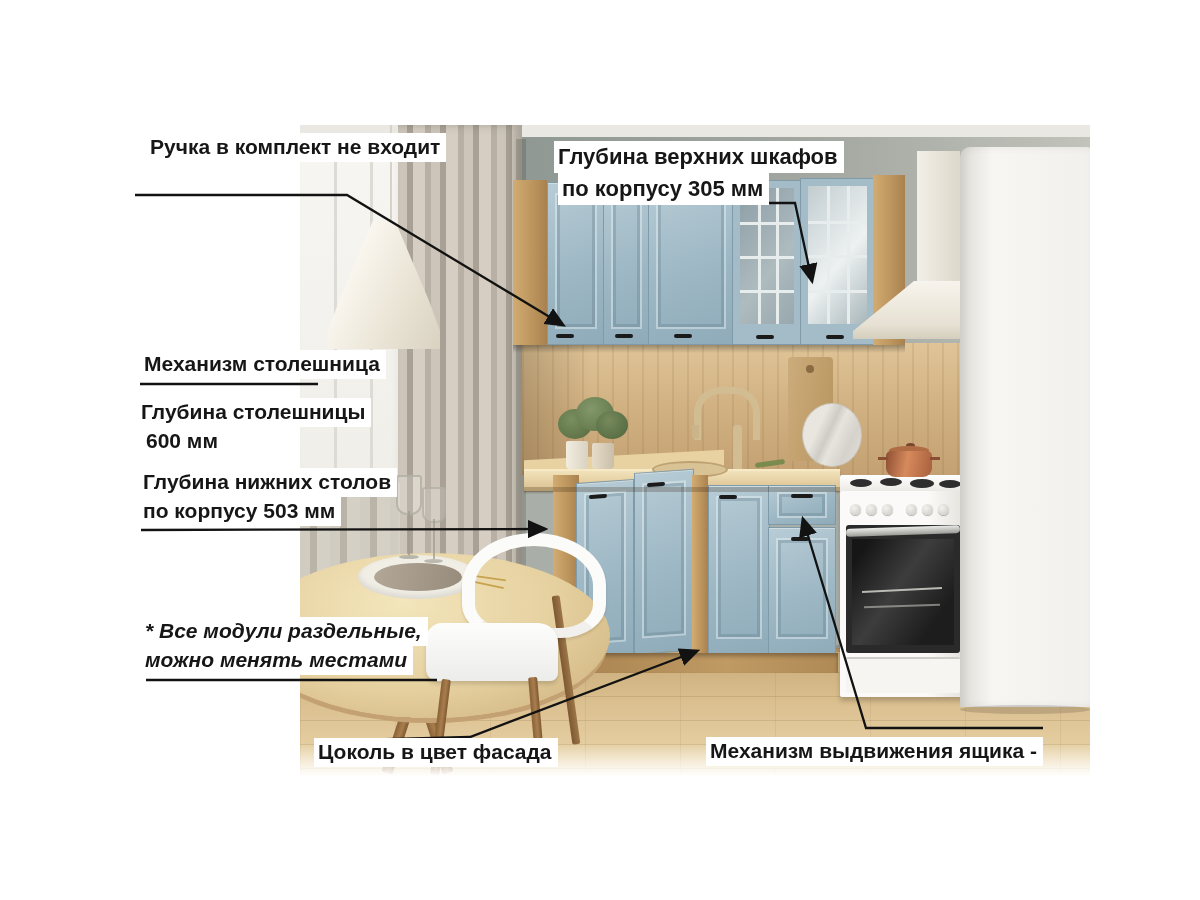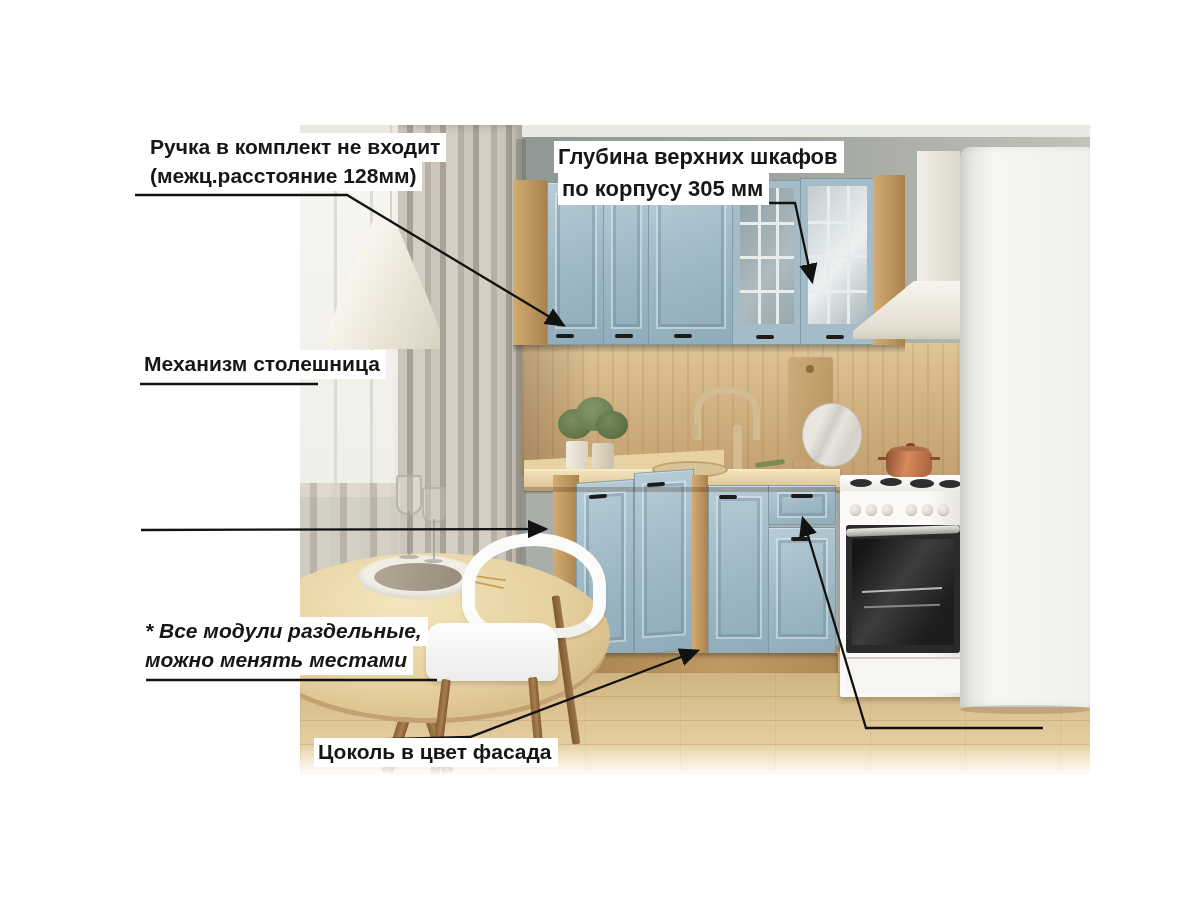--- a/index.html
+++ b/index.html
@@ -230,41 +230,48 @@
     <path d="M588,203 L795,203 L812,281" fill="none" stroke="#121212" stroke-width="2.3" marker-end="url(#arr)"></path>
     <path d="M140,384 L318,384" fill="none" stroke="#121212" stroke-width="2.3"></path>
     <path d="M141,530 L545,529" fill="none" stroke="#121212" stroke-width="2.3" marker-end="url(#arr)"></path>
     <path d="M146,680 L437,680" fill="none" stroke="#121212" stroke-width="2.3"></path>
     <path d="M320,741 L470,737 L697,651" fill="none" stroke="#121212" stroke-width="2.3" marker-end="url(#arr)"></path>
     <path d="M1043,728 L866,728 L803,519" fill="none" stroke="#121212" stroke-width="2.3" marker-end="url(#arr)"></path>
   </svg>
 
   <div class="lbl" style="left:146px;top:133px;">
     <span>Ручка в комплект не входит</span><br>
-    <span>(межц.расстояние 128мм)</span>
   </div>
 
   <div class="lbl big" style="left:554px;top:141px;">
     <span>Глубина верхних шкафов</span><br>
     <span style="margin-left:4px;">по корпусу 305 мм</span>
   </div>
 
   <div class="lbl" style="left:140px;top:350px;">
     <span>Механизм столешница</span>
   </div>
 
-
+  <div class="lbl" style="left:137px;top:398px;">
+    <span>Глубина столешницы</span><br>
+    <span style="margin-left:5px;">600 мм</span>
+  </div>
+
+  <div class="lbl" style="left:139px;top:468px;">
+    <span>Глубина нижних столов</span><br>
+    <span>по корпусу 503 мм</span>
+  </div>
 
   <div class="lbl" style="left:314px;top:738px;">
     <span>Цоколь в цвет фасада</span>
   </div>
 
   <div class="lbl it" style="left:141px;top:617px;">
     <span>* Все модули раздельные,</span><br>
     <span>можно менять местами</span>
   </div>
 
   <div class="lbl" style="left:706px;top:737px;">
+    <span>Механизм выдвижения ящика -</span><br>
     <br>
-    <br>
   </div>
 
 </div>
 
 </body></html>

